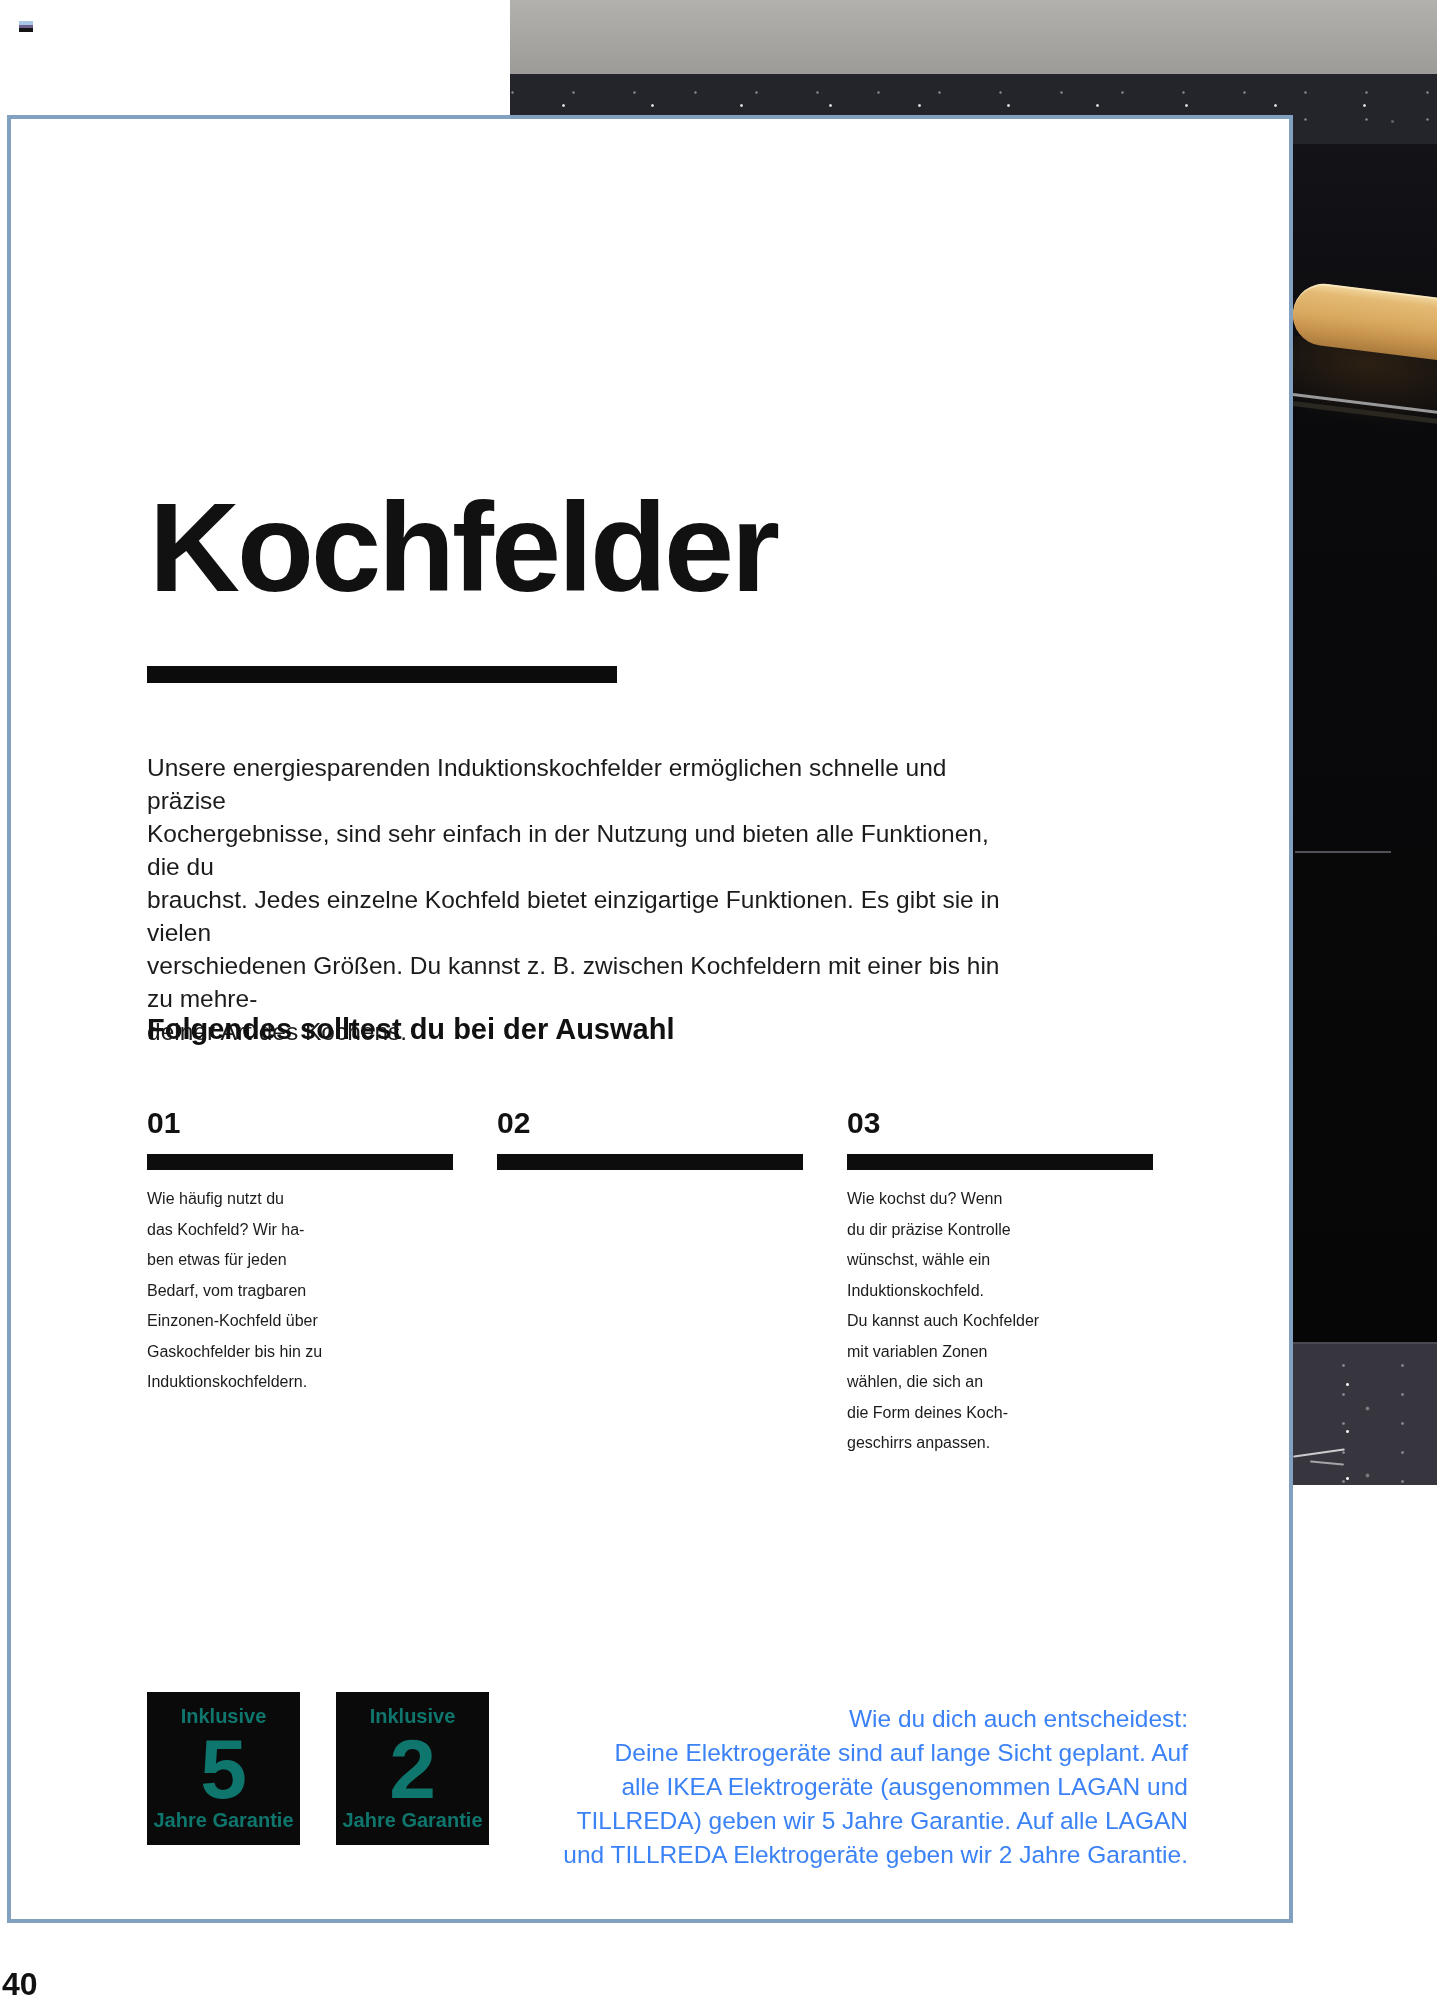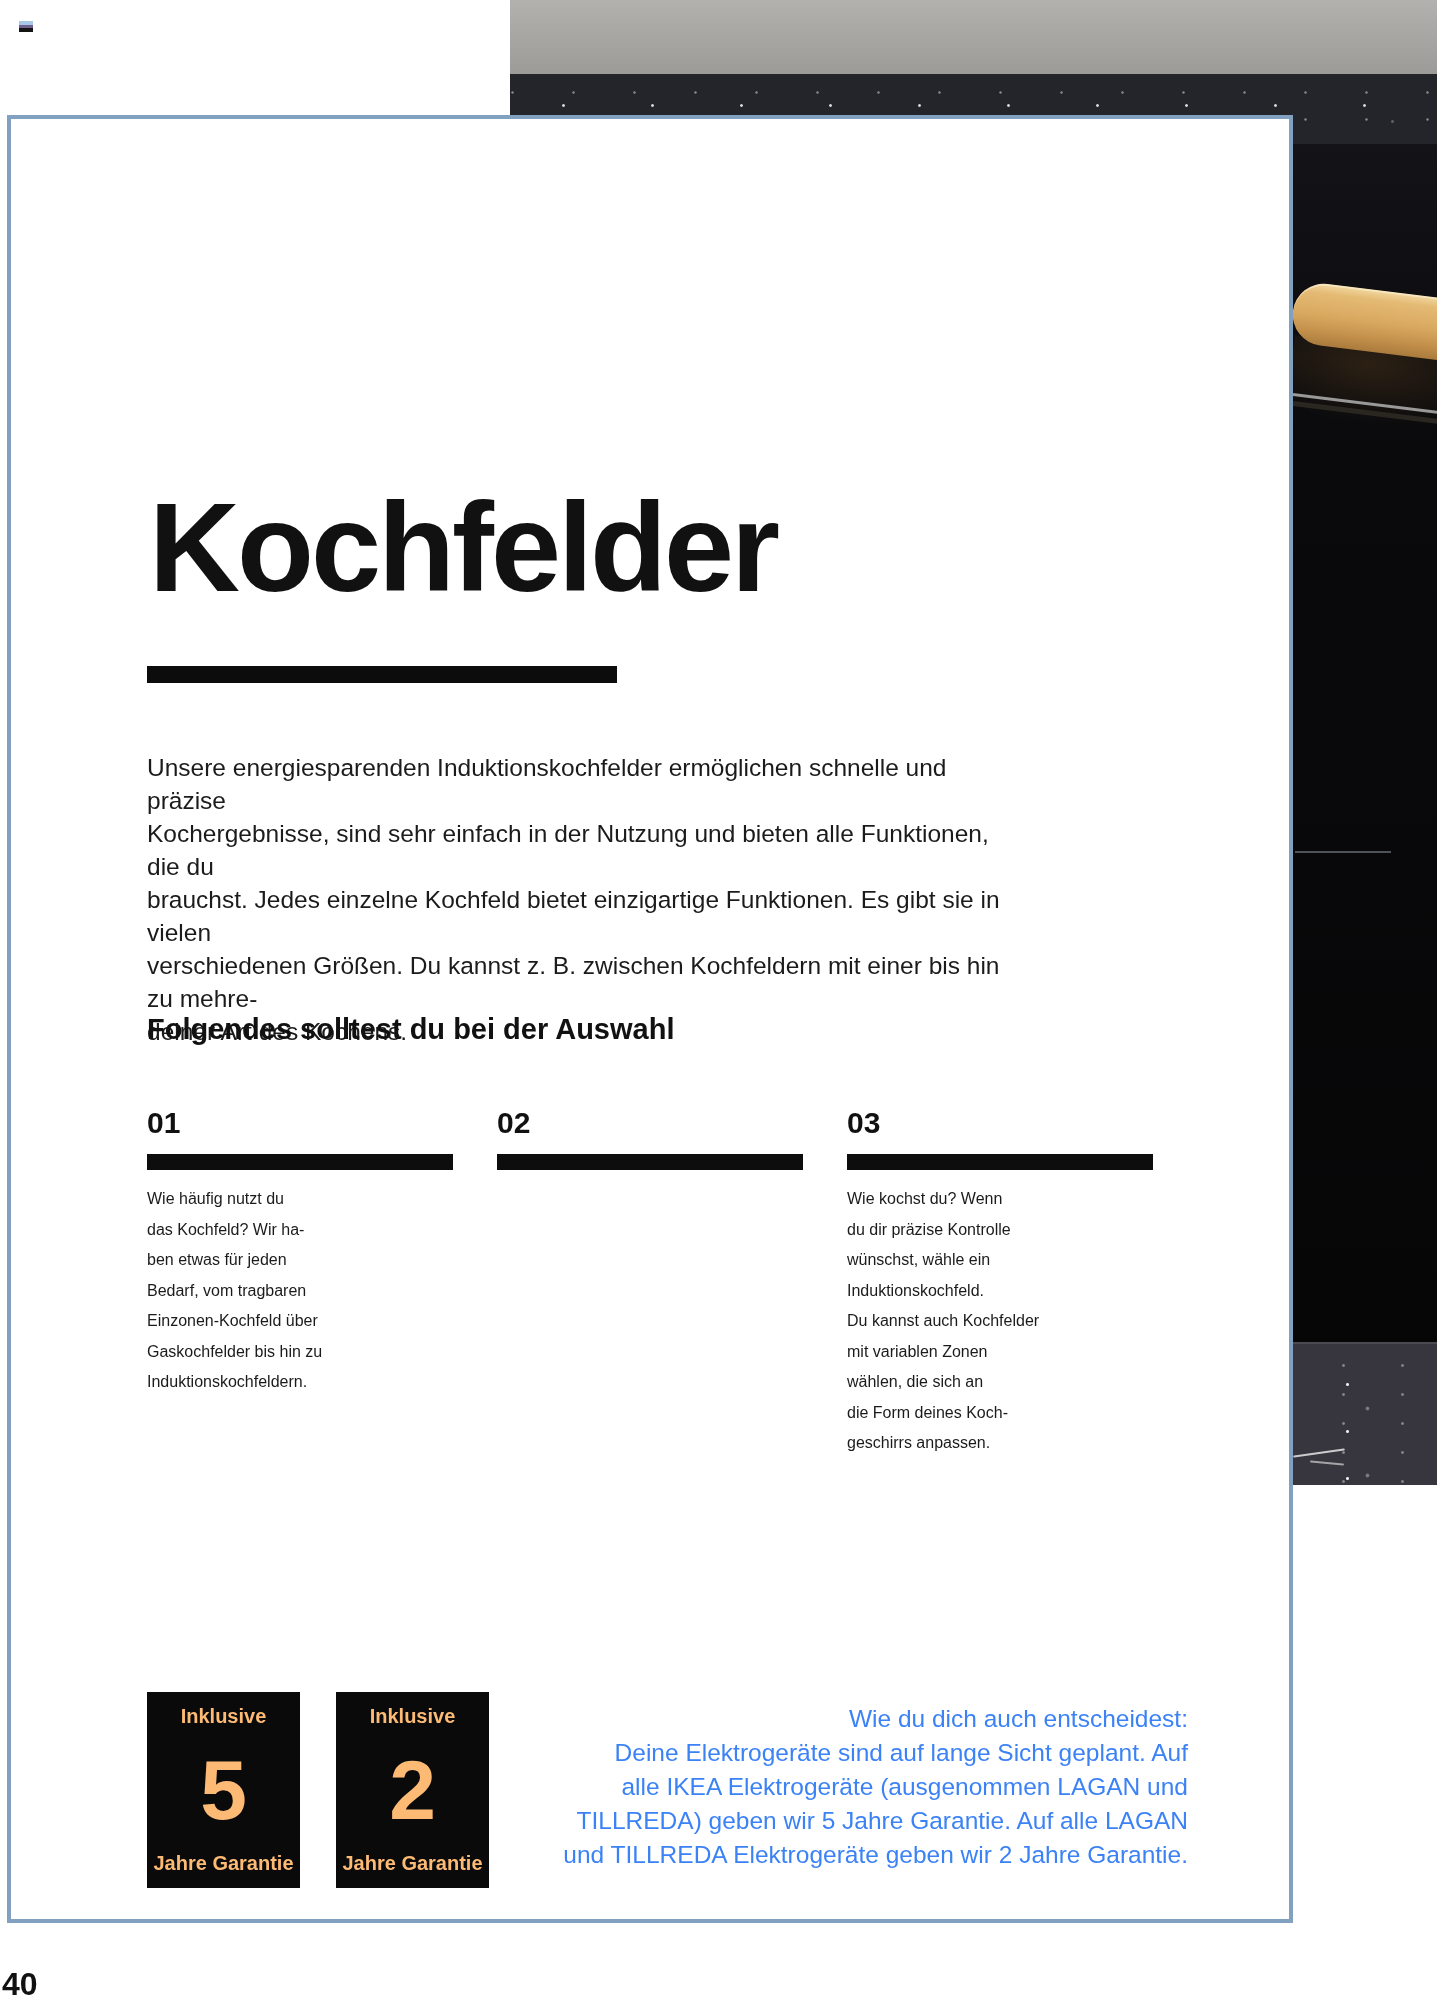--- a/index.html
+++ b/index.html
@@ -64,21 +64,21 @@
 
   .sel-heading{position:absolute;left:147px;top:1010px;font-size:29px;line-height:38px;
     font-weight:bold;color:#111111;}
 
   .col{position:absolute;top:1106px;width:312px;}
   .col1{left:147px;} .col2{left:497px;} .col3{left:847px;}
   .col-num{font-size:30px;font-weight:bold;color:#111111;height:40px;}
   .col-bar{width:306px;height:16px;background:#0d0d0d;margin:8px 0 14px 0;}
   .col-text{font-size:16px;line-height:30.5px;color:#1b1b1b;}
 
-  .badge{position:absolute;top:1692px;width:153px;height:196px;background:#0a0a0a;color:#fdba74;
+  .badge{position:absolute;top:1692px;width:153px;height:153px;background:#0a0a0a;color:#0f766e;
     display:flex;flex-direction:column;align-items:center;justify-content:space-between;
     padding:13px 11px;box-sizing:border-box;text-align:center;}
   .badge1{left:147px;} .badge2{left:336px;}
   .badge-top{font-size:20px;font-weight:bold;}
   .badge-num{font-size:84px;font-weight:bold;line-height:72px;}
   .badge-bottom{font-size:20px;font-weight:bold;white-space:nowrap;}
 
   .warranty{position:absolute;left:528px;top:1702px;width:660px;font-size:24.5px;line-height:34px;color:#3b82f6;text-align:right;}
 
   .pagenum{position:absolute;left:2px;top:1966px;font-size:32px;font-weight:bold;color:#111111;}

